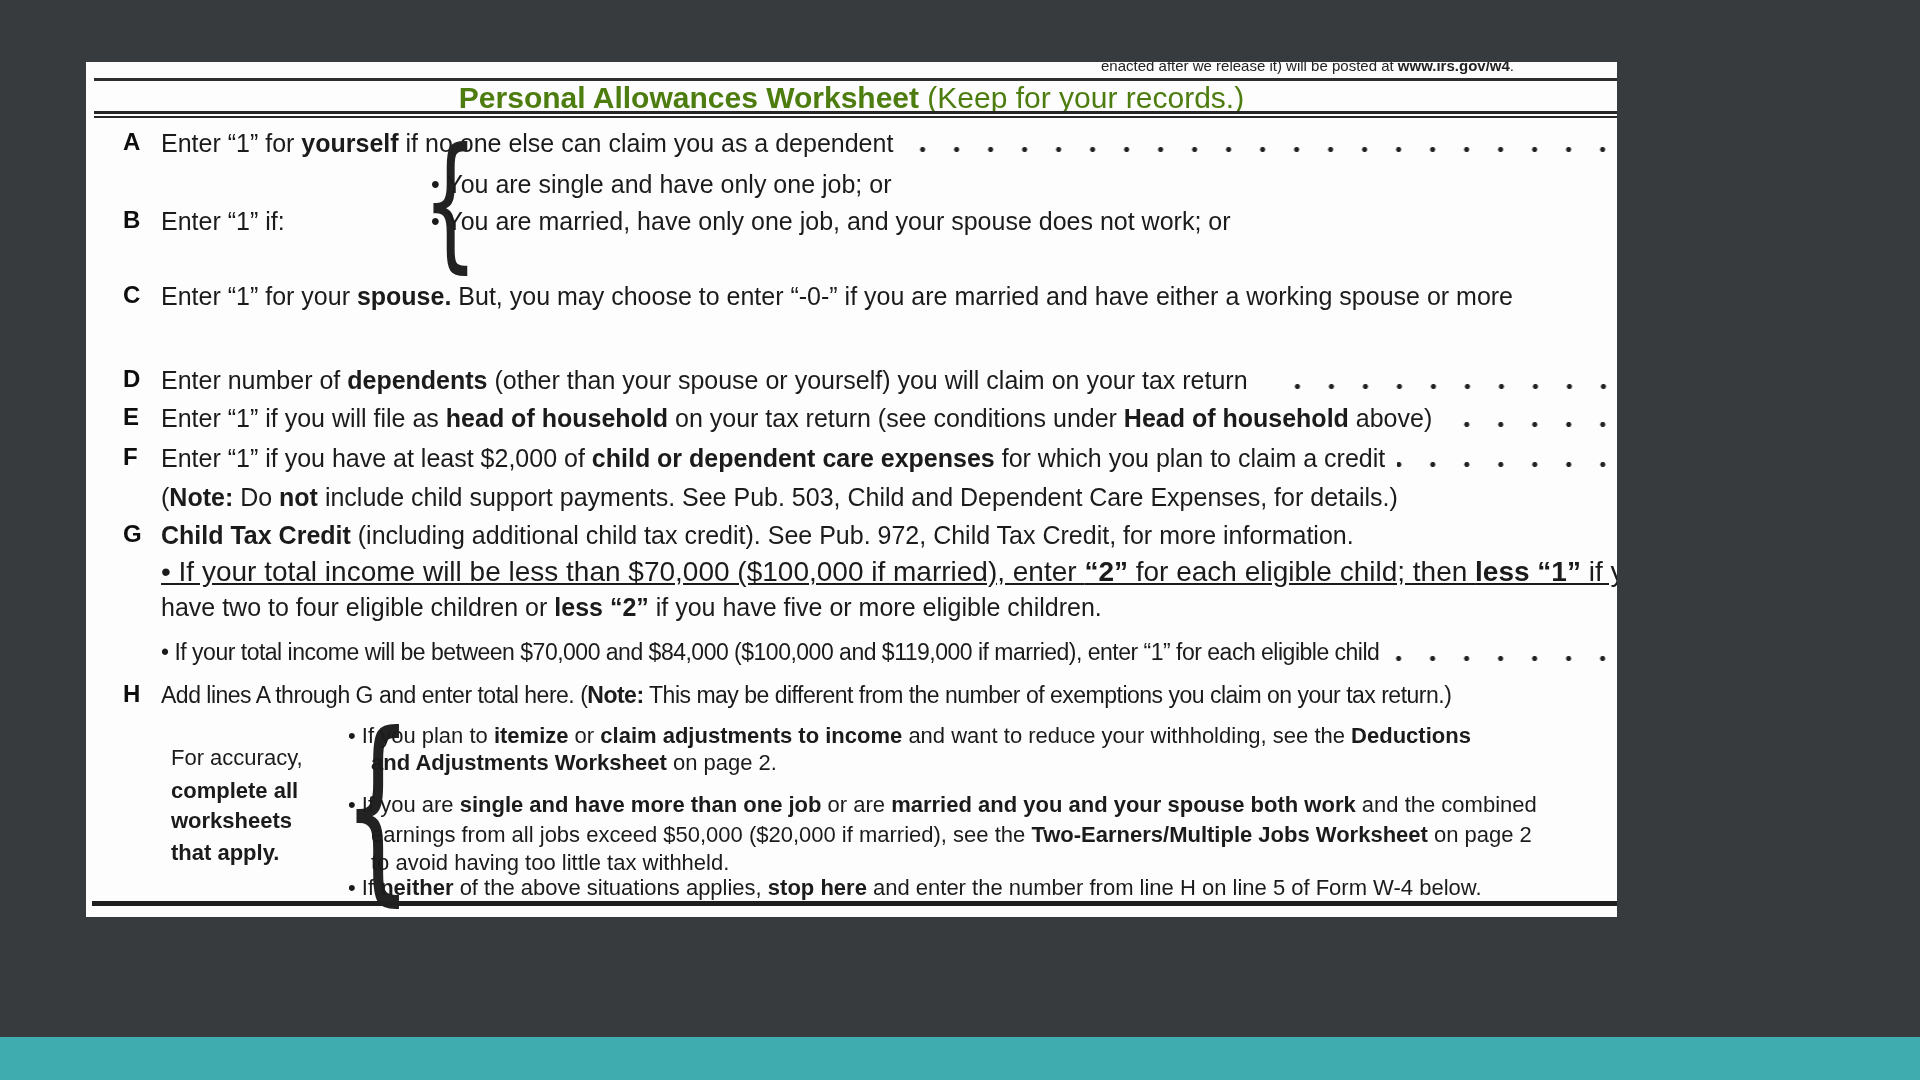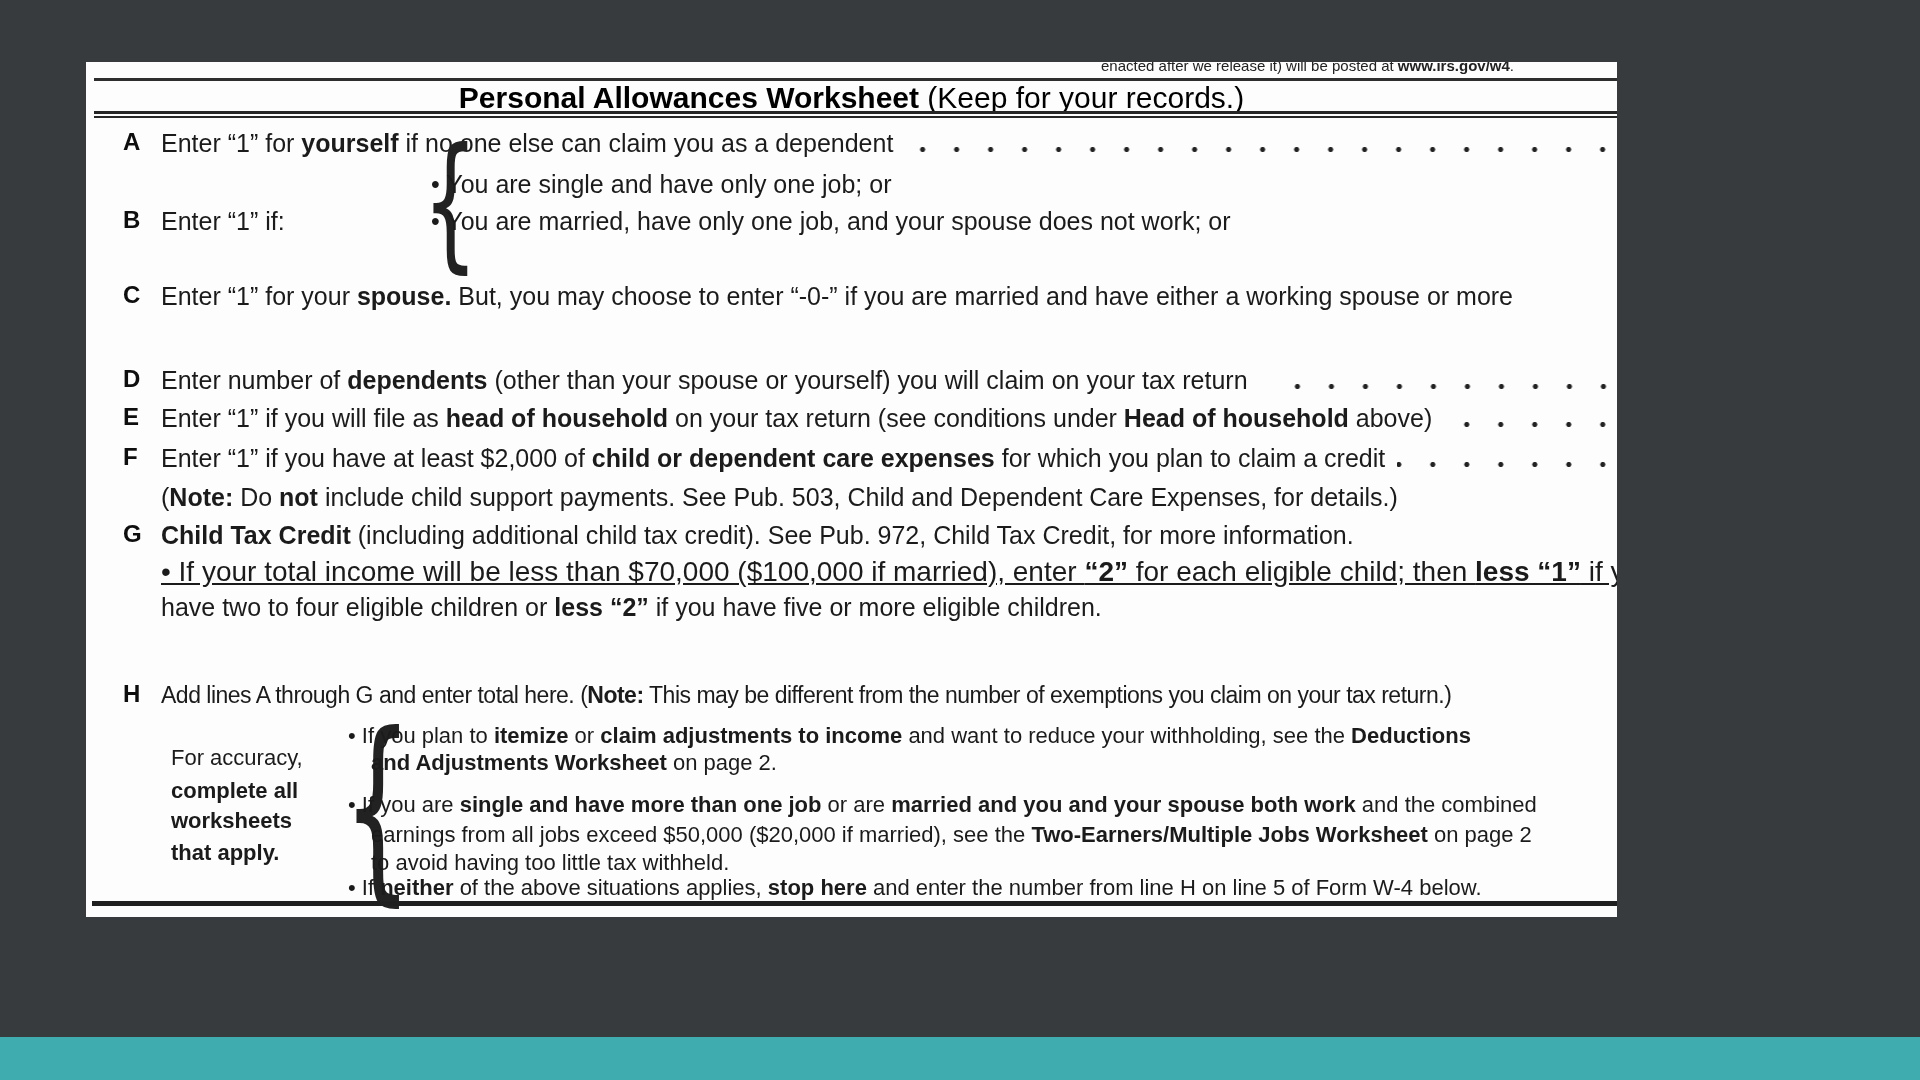--- a/index.html
+++ b/index.html
@@ -9,21 +9,21 @@
     font-family:"Liberation Sans","DejaVu Sans",sans-serif;
   }
   #accent-bar{position:absolute;left:0;bottom:0;width:1920px;height:43px;}
   #page{
     position:absolute;left:60px;top:62px;width:1531px;height:855px;
     background:#fdfdfd;overflow:hidden;color:#1b1b1b;margin-left:26px;
   }
   .note{position:absolute;top:-5px;left:1015px;font-size:15px;line-height:17px;white-space:pre;color:#222;}
   .rule{position:absolute;background:#2e2e2e;}
   .dbl{position:absolute;height:2px;border-top:3px solid #262626;border-bottom:2px solid #262626;background:transparent;}
-  .title{position:absolute;top:19px;left:0;width:100%;text-align:center;font-size:30px;line-height:33px;color:#000000;white-space:pre;}
+  .title{position:absolute;top:19px;left:0;width:100%;text-align:center;font-size:30px;line-height:33px;color:#4d7c0f;white-space:pre;}
   .line{position:absolute;display:flex;align-items:flex-start;font-size:25px;line-height:30px;white-space:pre;color:#1b1b1b;}
   .line b{font-weight:700;}
   .leader{flex:1 1 auto;height:5px;align-self:flex-end;margin:0 4px 6px 12px;
     background-image:radial-gradient(circle,#222 2.2px,transparent 2.9px);
     background-size:34px 5px;background-repeat:repeat-x;background-position:right center;}
   .leader-abs{position:absolute;height:5px;
     background-image:radial-gradient(circle,#222 2.2px,transparent 2.9px);
     background-size:34px 5px;background-repeat:repeat-x;background-position:right center;}
   .letter{position:absolute;left:37px;font-weight:700;font-size:24px;line-height:28px;color:#0e0e0e;}
   .lbox{position:absolute;left:1650px;width:47px;height:27px;background:#F8F400;
@@ -108,20 +108,24 @@
   <div class="letter" style="top:458px;">G</div>
   <div class="line" style="top:458px;left:75px;">
     <span><b>Child Tax Credit</b><span> (including additional child tax credit). See Pub. 972, Child Tax Credit, for more information.</span></span>
   </div>
   <div class="line" style="top:495px;left:75px;font-size:28px;text-decoration:underline;">
     <span><span>• If your total income will be less than $70,000 ($100,000 if married), enter </span><b>“2”</b><span> for each eligible child; then </span><b>less “1”</b><span> if you</span></span>
   </div>
   <div class="line" style="top:530px;left:75px;">
     <span><span>have two to four eligible children or </span><b>less “2”</b><span> if you have five or more eligible children.</span></span>
   </div>
+  <div class="line cond" style="top:575px;left:75px;width:1565px;">
+    <span><span>• If your total income will be between $70,000 and $84,000 ($100,000 and $119,000 if married), enter “1” for each eligible child</span></span>
+    <div class="leader"></div>
+  </div>
   <div class="lbox" style="top:571px;">G</div>
   <div class="uline" style="top:606px;"></div>
 
   <div class="letter" style="top:618px;">H</div>
   <div class="line cond" style="top:618px;left:75px;width:1565px;">
     <span><span>Add lines A through G and enter total here. (</span><b>Note:</b><span> This may be different from the number of exemptions you claim on your tax return.)</span></span>
     <div style="flex:1 1 auto;"></div>
     <span class="harrow">▶</span>
   </div>
   <div class="lbox" style="top:615px;">H</div>

